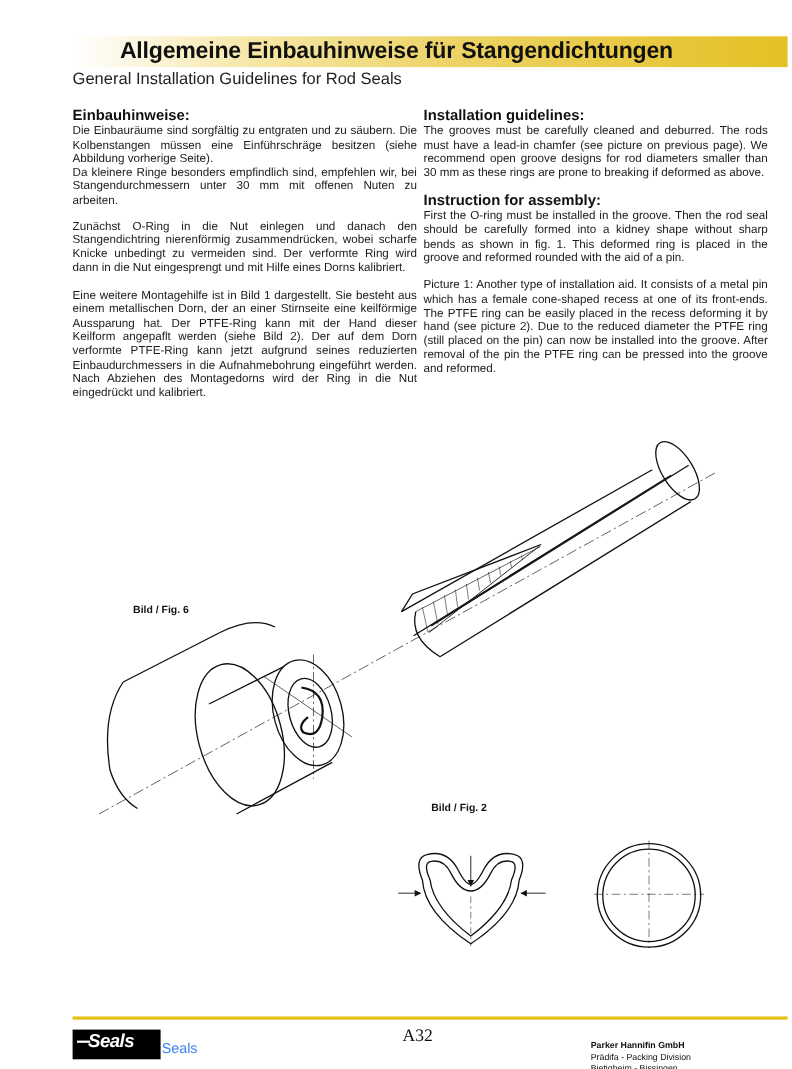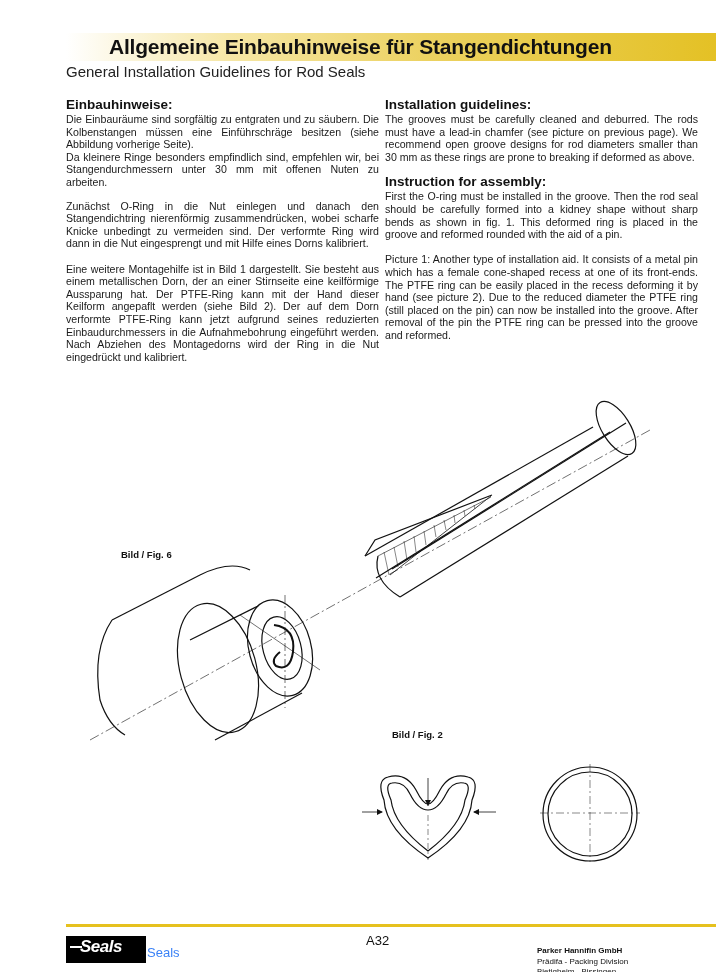--- a/index.html
+++ b/index.html
@@ -12,21 +12,21 @@
   .col h2 { font-size:13.5px; margin:0 0 1px 0; font-weight:bold; color:#111; line-height:15px; text-align:left; }
   .col p { margin:0; }
   .col .gap { height:12.6px; }
   .fig-label { position:absolute; font-size:9.5px; font-weight:bold; color:#111; white-space:nowrap; }
   svg.drawing { position:absolute; left:0; top:0; }
   .footer-line { position:absolute; left:66px; top:924px; width:650px; height:3px; background:#e6c11e; }
   .logo-box { position:absolute; left:66px; top:936px; width:80px; height:27px; background:#000; }
   .logo-text { position:absolute; left:80px; top:937px; color:#fff; font-weight:bold; font-style:italic; font-size:17px; letter-spacing:-0.5px; }
   .logo-bar { position:absolute; left:70px; top:946px; width:12px; height:2px; background:#fff; }
   .logo-seals { position:absolute; left:147px; top:945px; font-size:13px; color:#3b82f6; }
-  .page-num { position:absolute; left:366px; top:933px; font-size:13px; color:#111; }
+  .page-num { position:absolute; left:366px; top:933px; font-size:16px; color:#111;font-family:Liberation Serif, serif; }
   .company { position:absolute; left:537px; top:934px; font-size:8px; line-height:10.5px; color:#111;margin-top:12px; }
   .company .name { font-weight:bold; }
 </style>
 </head>
 <body>
 
 <div class="title-band"></div>
 <div class="title">Allgemeine Einbauhinweise für Stangendichtungen</div>
 <div class="subtitle">General Installation Guidelines for Rod Seals</div>
 

